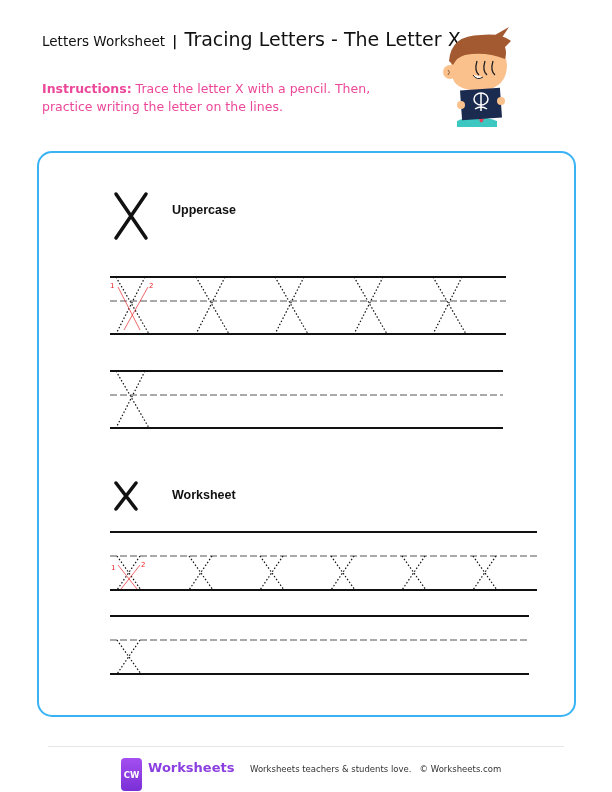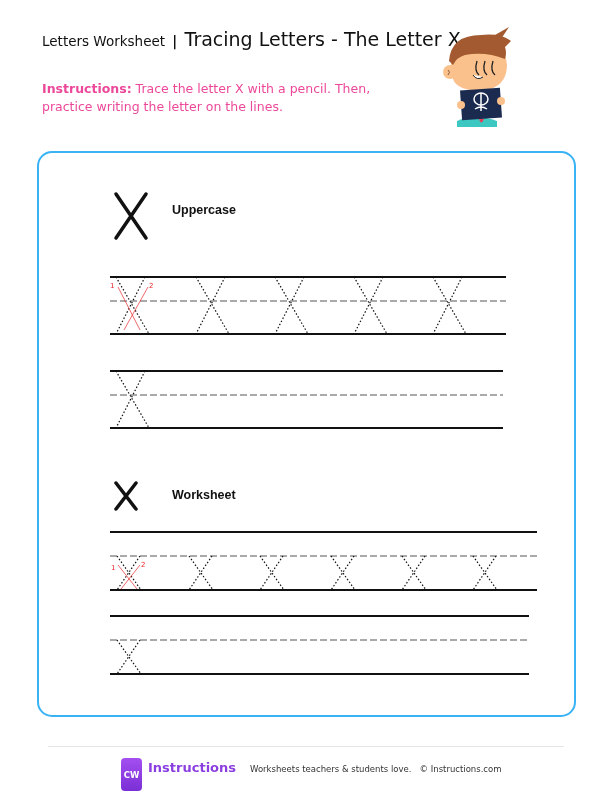--- a/index.html
+++ b/index.html
@@ -123,16 +123,16 @@
   <g>
     <line x1="110" y1="616" x2="529" y2="616" stroke="#111" stroke-width="2"></line>
     <line x1="110" y1="640" x2="529" y2="640" stroke="#555" stroke-width="1" stroke-dasharray="7,3"></line>
     <line x1="110" y1="674" x2="529" y2="674" stroke="#111" stroke-width="2"></line>
     <path d="M117 640 L141 674 M140 640 L117 674" stroke="#111" stroke-width="1.2" stroke-dasharray="1.5,2" fill="none"></path>
   </g>
 </svg>
 
 <div class="abs footer-line"></div>
 <div class="abs logo-badge">CW</div>
-<div class="abs logo-text">Instructions</div>
+<div class="abs logo-text">Worksheets</div>
 <div class="abs tagline">
-  <span>Worksheets teachers &amp; students love.</span>&nbsp;&nbsp;&nbsp;<span>© Instructions.com</span>
+  <span>Worksheets teachers &amp; students love.</span>&nbsp;&nbsp;&nbsp;<span>© Worksheets.com</span>
 </div>
 
 </body></html>

